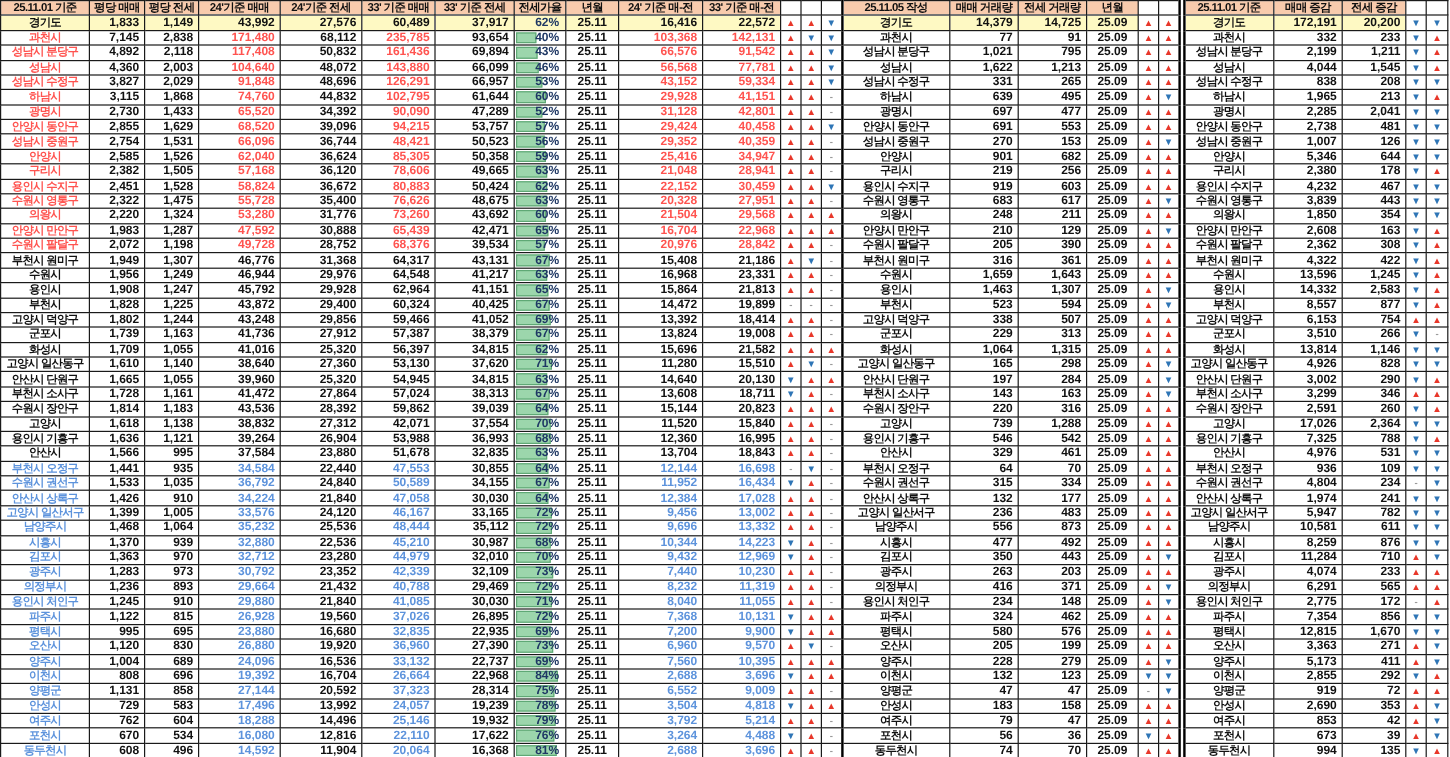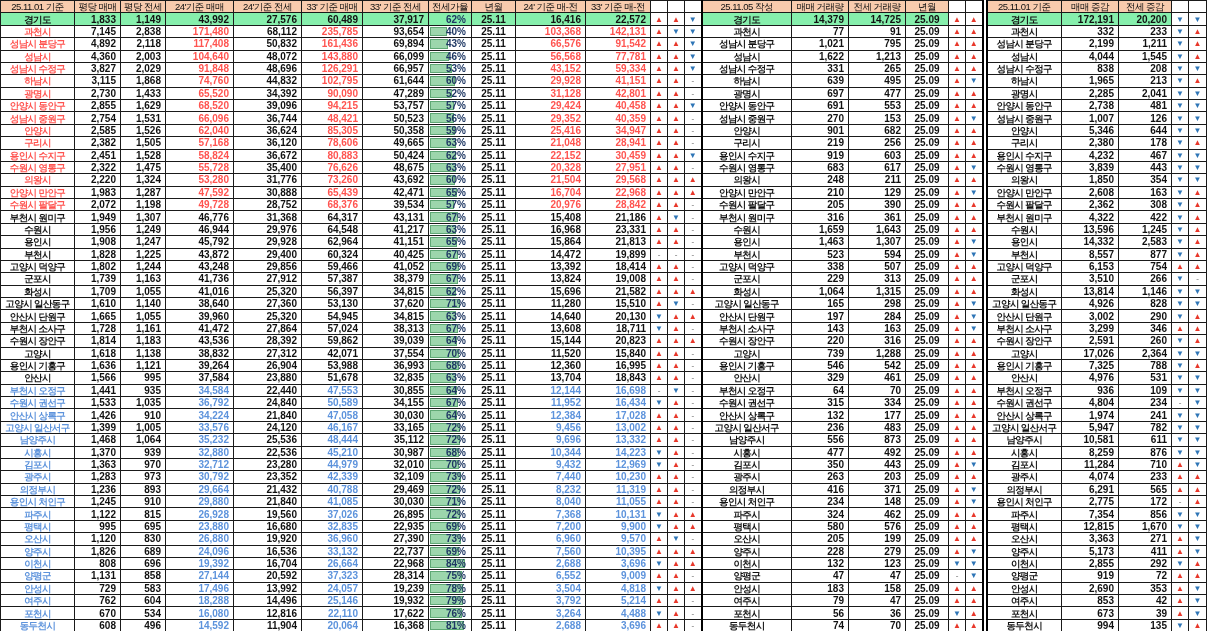--- a/index.html
+++ b/index.html
@@ -1,35 +1,35 @@
 <!DOCTYPE html>
 <html><head>
 <meta charset="utf-8">
 <style>
   html,body{margin:0;padding:0;background:#fff;}
   body{width:1208px;height:631px;overflow:hidden;
        font-family:"Liberation Sans","DejaVu Sans",sans-serif;font-weight:700;}
   table{border-collapse:collapse;table-layout:fixed;width:1206px;}
   th,td{border:1px solid #1a1a1a;height:11.38px;padding:0;overflow:hidden;
         white-space:nowrap;font-size:10px;line-height:11px;color:#111;}
-  th{background:#F8CBAD;text-align:center;font-size:9.5px;letter-spacing:-0.5px;font-weight:400;}
+  th{background:#F8CBAD;text-align:center;font-size:9.5px;letter-spacing:-0.5px;font-weight:700;}
   th.wh{background:#fff;}
   th.gap,td.gap{border:none;background:#fff;}
   td.num{text-align:right;padding-right:4px;}
   td.reg{text-align:center;font-size:9.5px;letter-spacing:-0.6px;}
   td.ctr{text-align:center;}
   td.arr{text-align:center;font-size:8px;padding:0;}
   .au{color:#E8372A;} .ad{color:#2E75B6;} .an{color:#9a9a9a;}
   .tred{color:#FF5450;} .tblue{color:#5D93DC;}
   td.ratio{position:relative;padding:0;}
   td.ratio .bar{position:absolute;left:1px;top:1px;bottom:1px;
                 background:#9CD6AC;border:1px solid #5FA875;box-sizing:border-box;}
   td.ratio .pct{position:relative;display:block;text-align:right;
                 padding-right:5px;color:#1F3864;}
-  tr.hl td{background:#86efac;}
+  tr.hl td{background:#fef9c3;}
   tr.hl td.arr, tr.hl td.gap{background:#fff;}
   .sl{border-left:2px solid #000;}
   .sr{border-right:2px solid #000;}
 </style>
 </head>
 <body>
 
 <table>
   <colgroup>
     <col style="width:74px">
@@ -1417,21 +1417,21 @@
         <td class="arr sr"><span class="au">▲</span></td>
         <td class="gap"></td>
         <td class="reg sl">오산시</td>
         <td class="num">3,363</td>
         <td class="num">271</td>
         <td class="arr"><span class="au">▲</span></td>
         <td class="arr"><span class="ad">▼</span></td>
       </tr>
       <tr>
         <td class="reg tblue">양주시</td>
-        <td class="num">1,826</td>
+        <td class="num">1,004</td>
         <td class="num">689</td>
         <td class="num tblue">24,096</td>
         <td class="num">16,536</td>
         <td class="num tblue">33,132</td>
         <td class="num">22,737</td>
         <td class="ratio">
           <span class="bar" style="width: 69%;"></span>
           <span class="pct">69%</span>
         </td>
         <td class="ctr">25.11</td>

